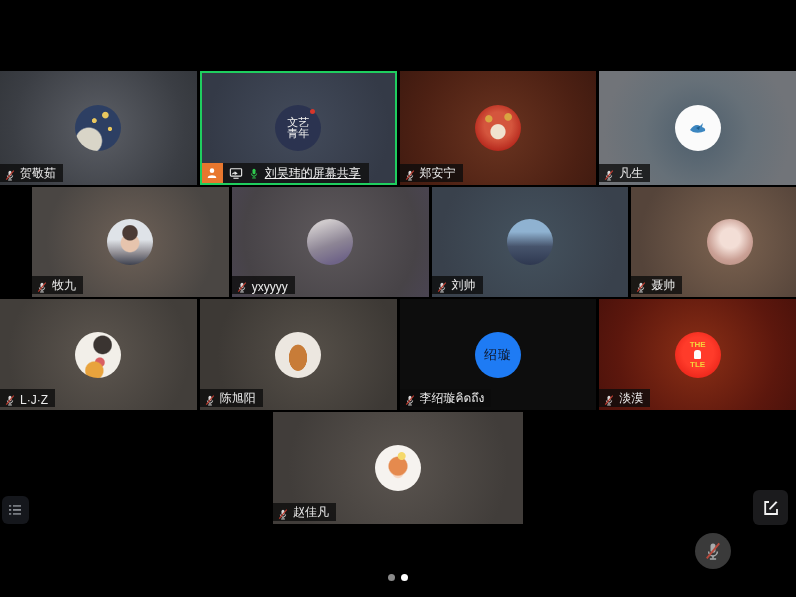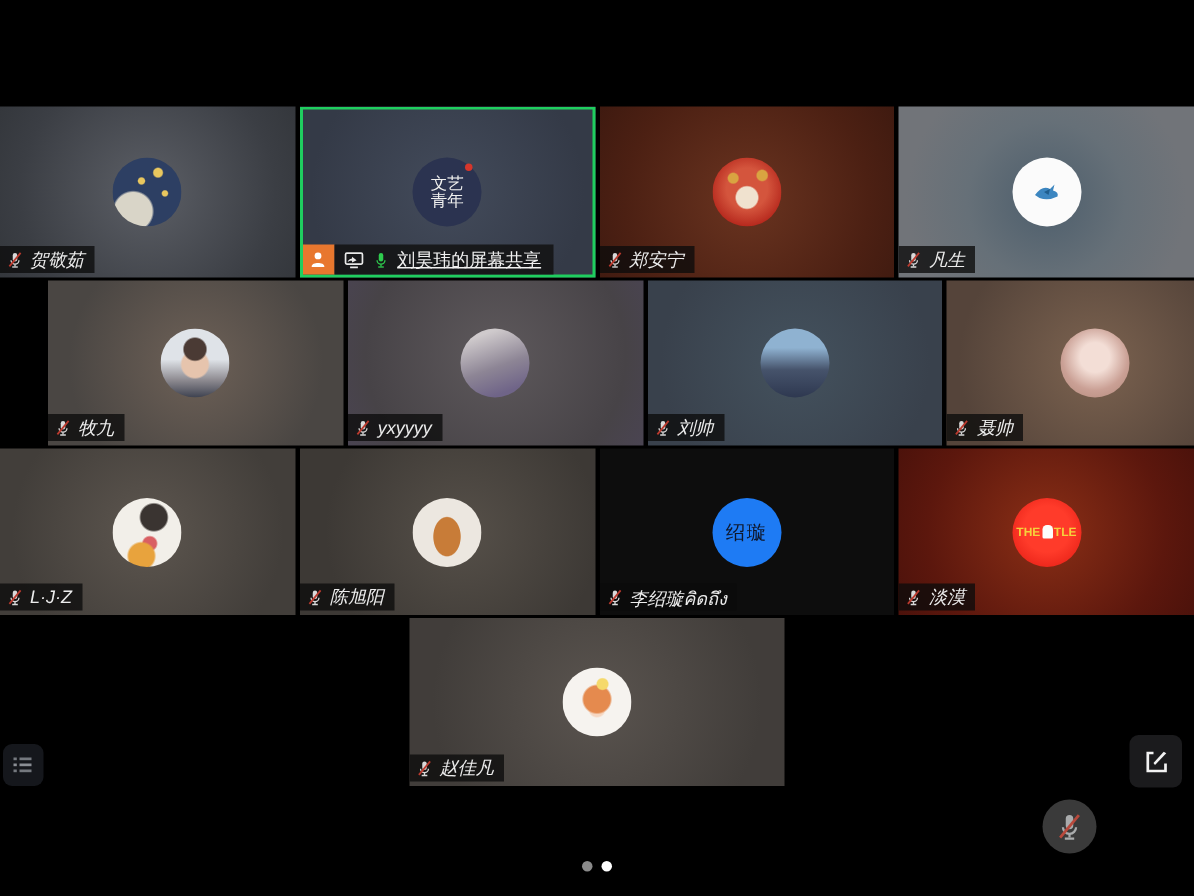--- a/index.html
+++ b/index.html
@@ -58,32 +58,32 @@
   .av8{background:
         radial-gradient(circle at 60% 28%,#3a3431 0 20%,transparent 23%),
         radial-gradient(circle at 42% 84%,#e8a33d 0 18%,transparent 21%),
         radial-gradient(circle at 54% 66%,#d95f63 0 11%,transparent 14%),
         #f2efe9;}
   .av9{background:
         radial-gradient(ellipse 32% 46% at 50% 56%,#c87c38 0 60%,transparent 64%),
         #ece7e0;}
   .av10{background:#1e7bf4;}
   .av10 .txt{color:#0f172a;font-size:13px;letter-spacing:1px;}
-  .av11{background:radial-gradient(circle at 50% 45%,#ff3b2a 0 45%,#df1710 100%);flex-direction:row;gap:1px;}
+  .av11{background:radial-gradient(circle at 50% 45%,#ff3b2a 0 45%,#df1710 100%);flex-direction:column;gap:1px;}
   .av11 .btl{color:#f5d23c;font-size:8px;font-weight:bold;letter-spacing:0;}
   .av11 .fig{width:7px;height:9px;border-radius:3px 3px 1px 1px;background:#fdfdfb;}
   .av12{background:
         radial-gradient(circle at 58% 24%,#f5d96b 0 8%,transparent 10%),
         radial-gradient(circle at 50% 46%,#e58a4e 0 26%,transparent 30%),
         radial-gradient(circle at 50% 60%,#f6d7c2 0 14%,transparent 17%),
         #f6f3ef;}
 
   
-  .label{position:absolute;left:0;bottom:3px;height:18px;display:flex;align-items:center;gap:4px;
-         padding:0 7px 0 4px;background:rgba(12,12,12,.78);color:#ececec;font-size:12px;white-space:nowrap;font-style:italic;}
+  .label{position:absolute;left:0;bottom:3px;height:18px;display:flex;align-items:flex-end;gap:4px;
+         padding:0 7px 0 4px;background:rgba(12,12,12,.78);color:#ececec;font-size:12px;white-space:nowrap;}
   .label svg{flex:none;}
   .active-wrap{position:absolute;left:2px;bottom:2px;display:flex;align-items:stretch;height:20px;}
   .badge{width:21px;height:20px;background:#e8772e;display:flex;align-items:center;justify-content:center;}
   .abar{display:flex;align-items:center;gap:5px;background:rgba(18,18,18,.85);
         padding:0 8px 0 6px;color:#f0f0f0;font-size:12px;white-space:nowrap;text-decoration:underline;}
 
   
   #list-btn{position:absolute;left:2px;top:496px;width:27px;height:28px;border-radius:6px;background:#15171c;
             display:flex;align-items:center;justify-content:center;}
   #annotate-btn{position:absolute;left:753px;top:490px;width:35px;height:35px;border-radius:6px;background:#1b1b1d;

